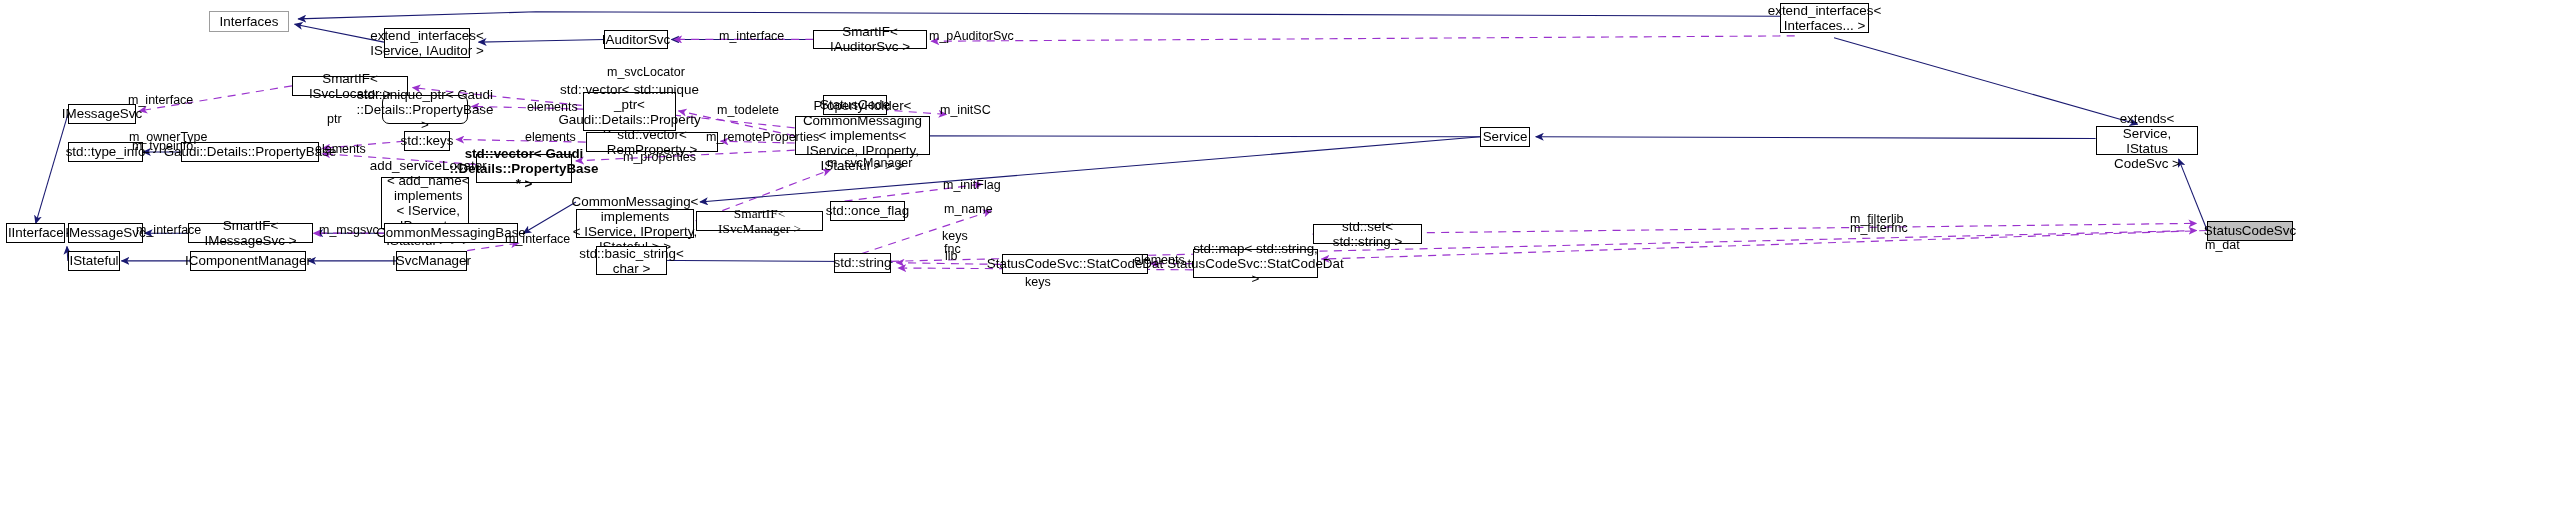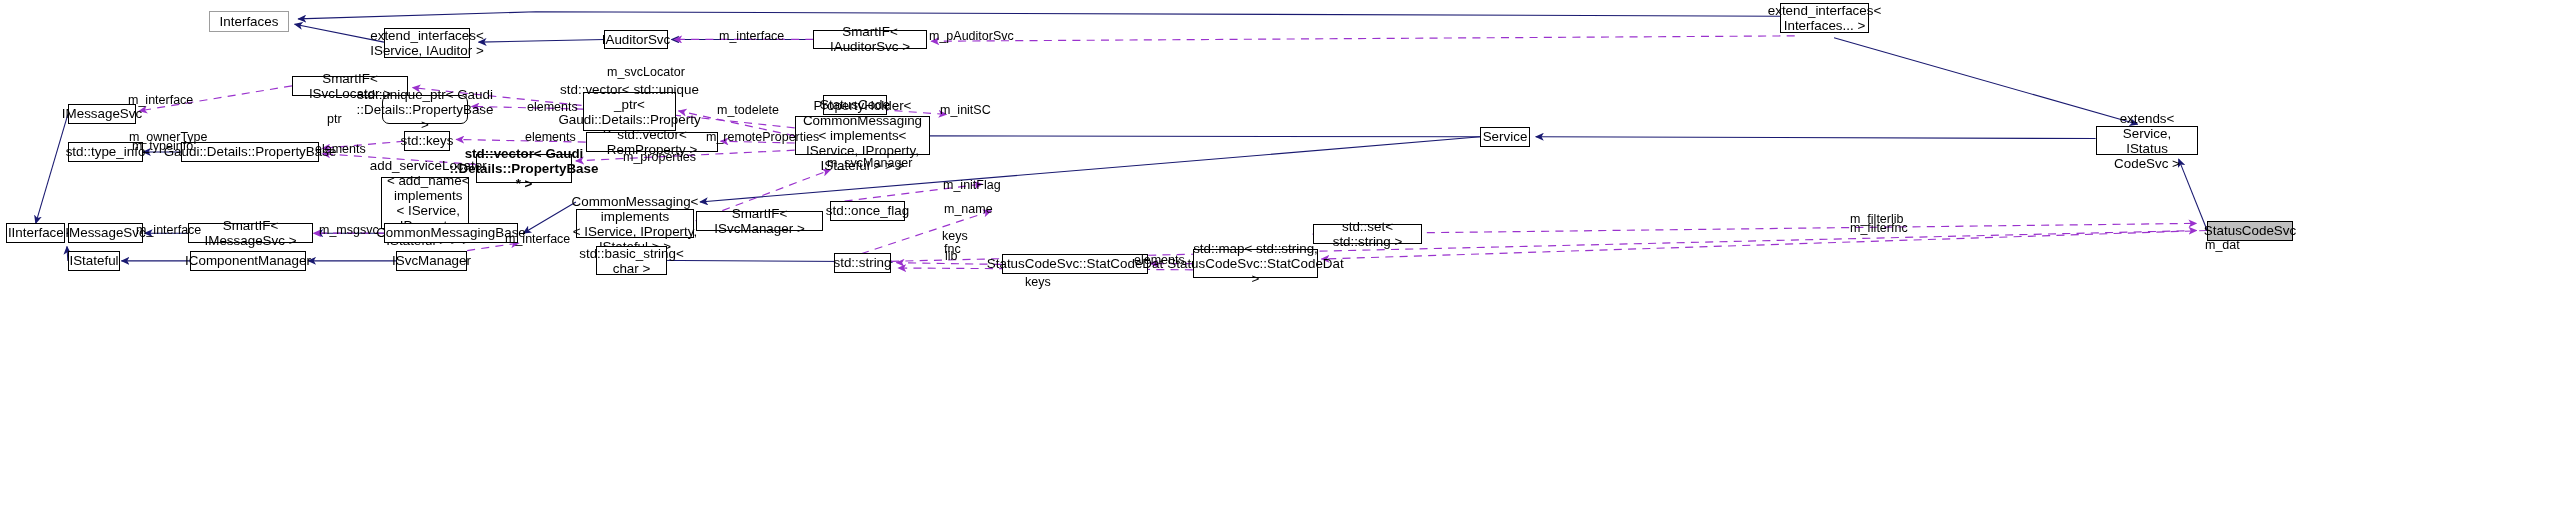--- a/index.html
+++ b/index.html
@@ -148,21 +148,21 @@
       <div class="node" style="left: 404px; top: 131px; width: 46px; height: 19.6px;">std::keys</div>
       <div class="node" style="left: 586px; top: 132px; width: 132px; height: 19.6px;">std::vector&lt; RemProperty &gt;</div>
       <div class="node" style="left: 476px; top: 154px; width: 96px; height: 29px; font-weight: bold;">std::vector&lt; Gaudi
 ::Details::PropertyBase * &gt;</div>
       <div class="node" style="left: 381px; top: 177px; width: 88px; height: 52px; padding-left: 10px;">add_serviceLocator
 &lt; add_name&lt; implements
 &lt; IService, IProperty,
 IStateful &gt; &gt; &gt;</div>
       <div class="node" style="left: 576px; top: 188px; width: 118px; height: 29px; margin-top: 21px;">CommonMessaging&lt; implements
 &lt; IService, IProperty, IStateful &gt; &gt;</div>
-      <div class="node" style="left: 696px; top: 211px; width: 127px; height: 19.6px;">SmartIF&lt; ISvcManager &gt;</div>
+      <div class="node" style="left: 696px; top: 211px; width: 127px; height: 19.6px; font-family: Liberation Serif, serif;">SmartIF&lt; ISvcManager &gt;</div>
       <div class="node" style="left: 830px; top: 201px; width: 75px; height: 19.6px;">std::once_flag</div>
       <div class="node" style="left: 6.3px; top: 223px; width: 59px; height: 19.6px;">IInterface</div>
       <div class="node" style="left: 68px; top: 223px; width: 75px; height: 19.6px;">IMessageSvc</div>
       <div class="node" style="left: 188px; top: 223px; width: 125px; height: 19.6px;">SmartIF&lt; IMessageSvc &gt;</div>
       <div class="node" style="left: 384px; top: 223px; width: 134px; height: 19.6px;">CommonMessagingBase</div>
       <div class="node" style="left: 834px; top: 253px; width: 57px; height: 19.6px;">std::string</div>
       <div class="node" style="left: 1313px; top: 224px; width: 109px; height: 19.6px;">std::set&lt; std::string &gt;</div>
       <div class="node highlight" style="left: 2207px; top: 221px; width: 86px; height: 19.6px;">StatusCodeSvc</div>
       <div class="node" style="left: 68px; top: 251px; width: 52px; height: 19.6px;">IStateful</div>
       <div class="node" style="left: 190px; top: 251px; width: 116px; height: 19.6px;">IComponentManager</div>

